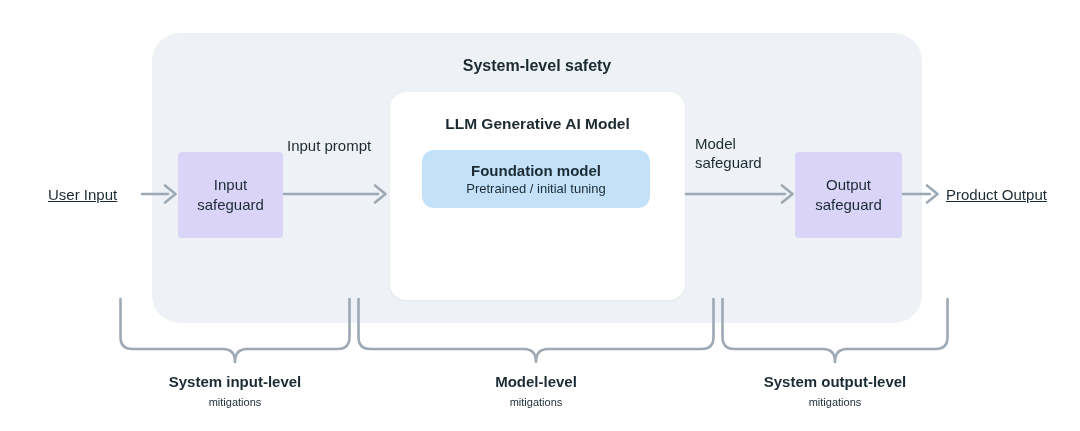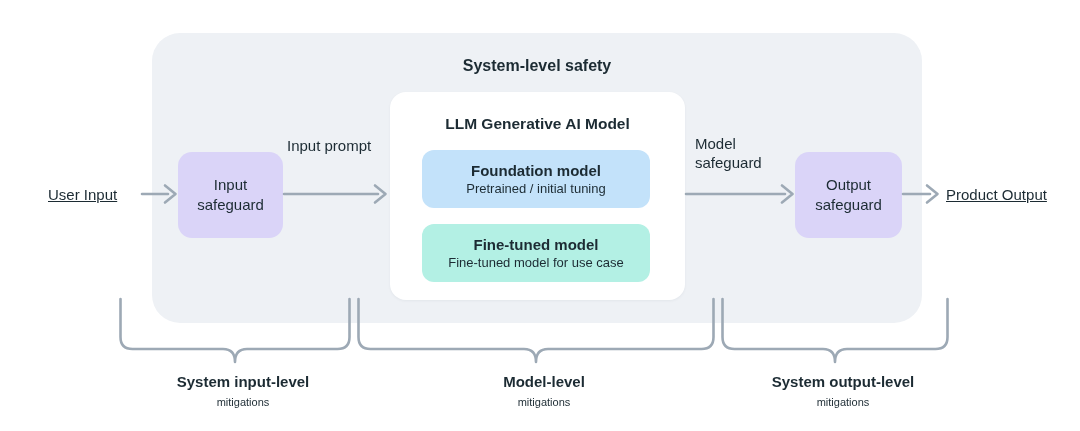--- a/index.html
+++ b/index.html
@@ -65,21 +65,21 @@
   .model-card.foundation { top: 58px; background: #C3E2FA; }
   .model-card.fine-tuned { top: 132px; background: #B3F0E4; }
   .model-card .card-title { font-size: 15px; font-weight: bold; line-height: 19px; }
   .model-card .card-sub   { font-size: 13px; line-height: 17px; }
   
   .safeguard {
     position: absolute;
     top: 152px;
     height: 86px;
     background: #DAD4F8;
-    border-radius: 14px;
+    border-radius: 4px;
     display: flex;
     align-items: center;
     justify-content: center;
     text-align: center;
     font-size: 15px;
     line-height: 20px;
   }
   .safeguard .sg-text { width: 80px; }
   .safeguard.input  { left: 178px; width: 105px; }
   .safeguard.output { left: 795px; width: 107px; }
@@ -117,21 +117,20 @@
     stroke-linecap: round;
     stroke-linejoin: round;
   }
   
   .brace-label {
     position: absolute;
     top: 371px;
     transform: translateX(-50%);
     text-align: center;
     white-space: nowrap;
-    margin-left: 8px;
   }
   .brace-label .bl-title { font-size: 15px; font-weight: bold; line-height: 21px; }
   .brace-label .bl-sub   { font-size: 11px; line-height: 21px; }
   .brace-label.b1 { left: 235px; }
   .brace-label.b2 { left: 536px; }
   .brace-label.b3 { left: 835px; }
 </style>
 </head>
 <body>
 
@@ -139,24 +138,20 @@
 
   <div class="system-panel">
     <div class="system-title">System-level safety</div>
   </div>
 
   <div class="llm-card">
     <div class="llm-title">LLM Generative AI Model</div>
     <div class="model-card foundation">
       <div class="card-title">Foundation model</div>
       <div class="card-sub">Pretrained / initial tuning</div>
-    </div>
-    <div class="model-card fine-tuned">
-      <div class="card-title">Fine-tuned model</div>
-      <div class="card-sub">Fine-tuned model for use case</div>
     </div>
   </div>
 
   <div class="safeguard input">
     <div class="sg-text">Input safeguard</div>
   </div>
   <div class="safeguard output">
     <div class="sg-text">Output safeguard</div>
   </div>
 

